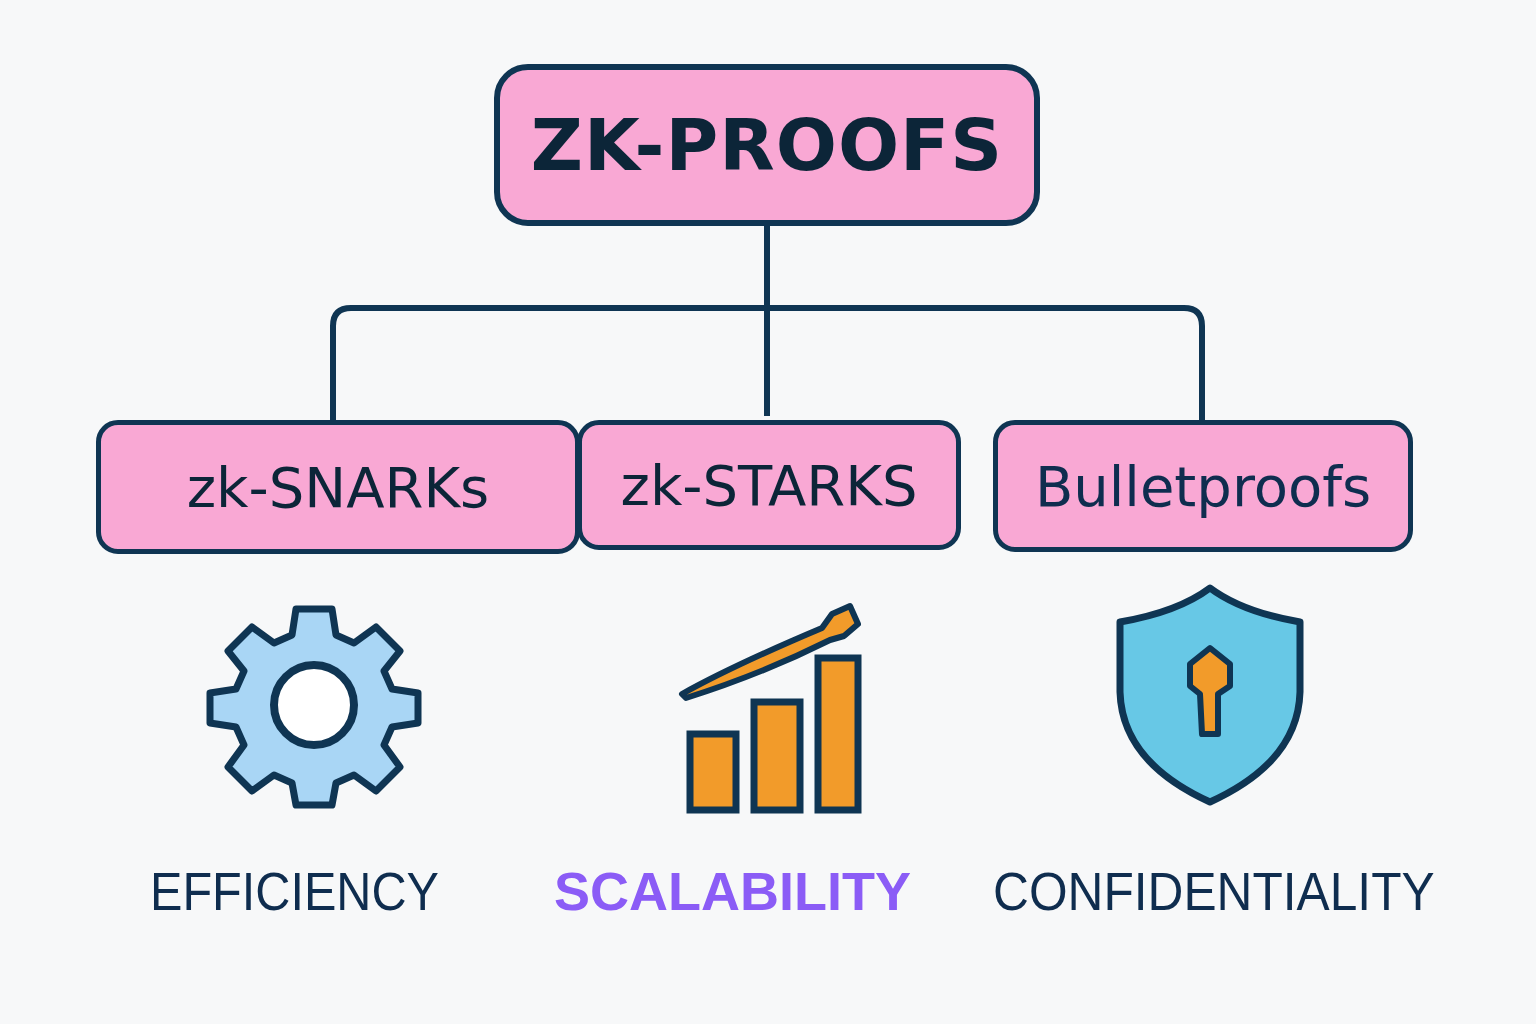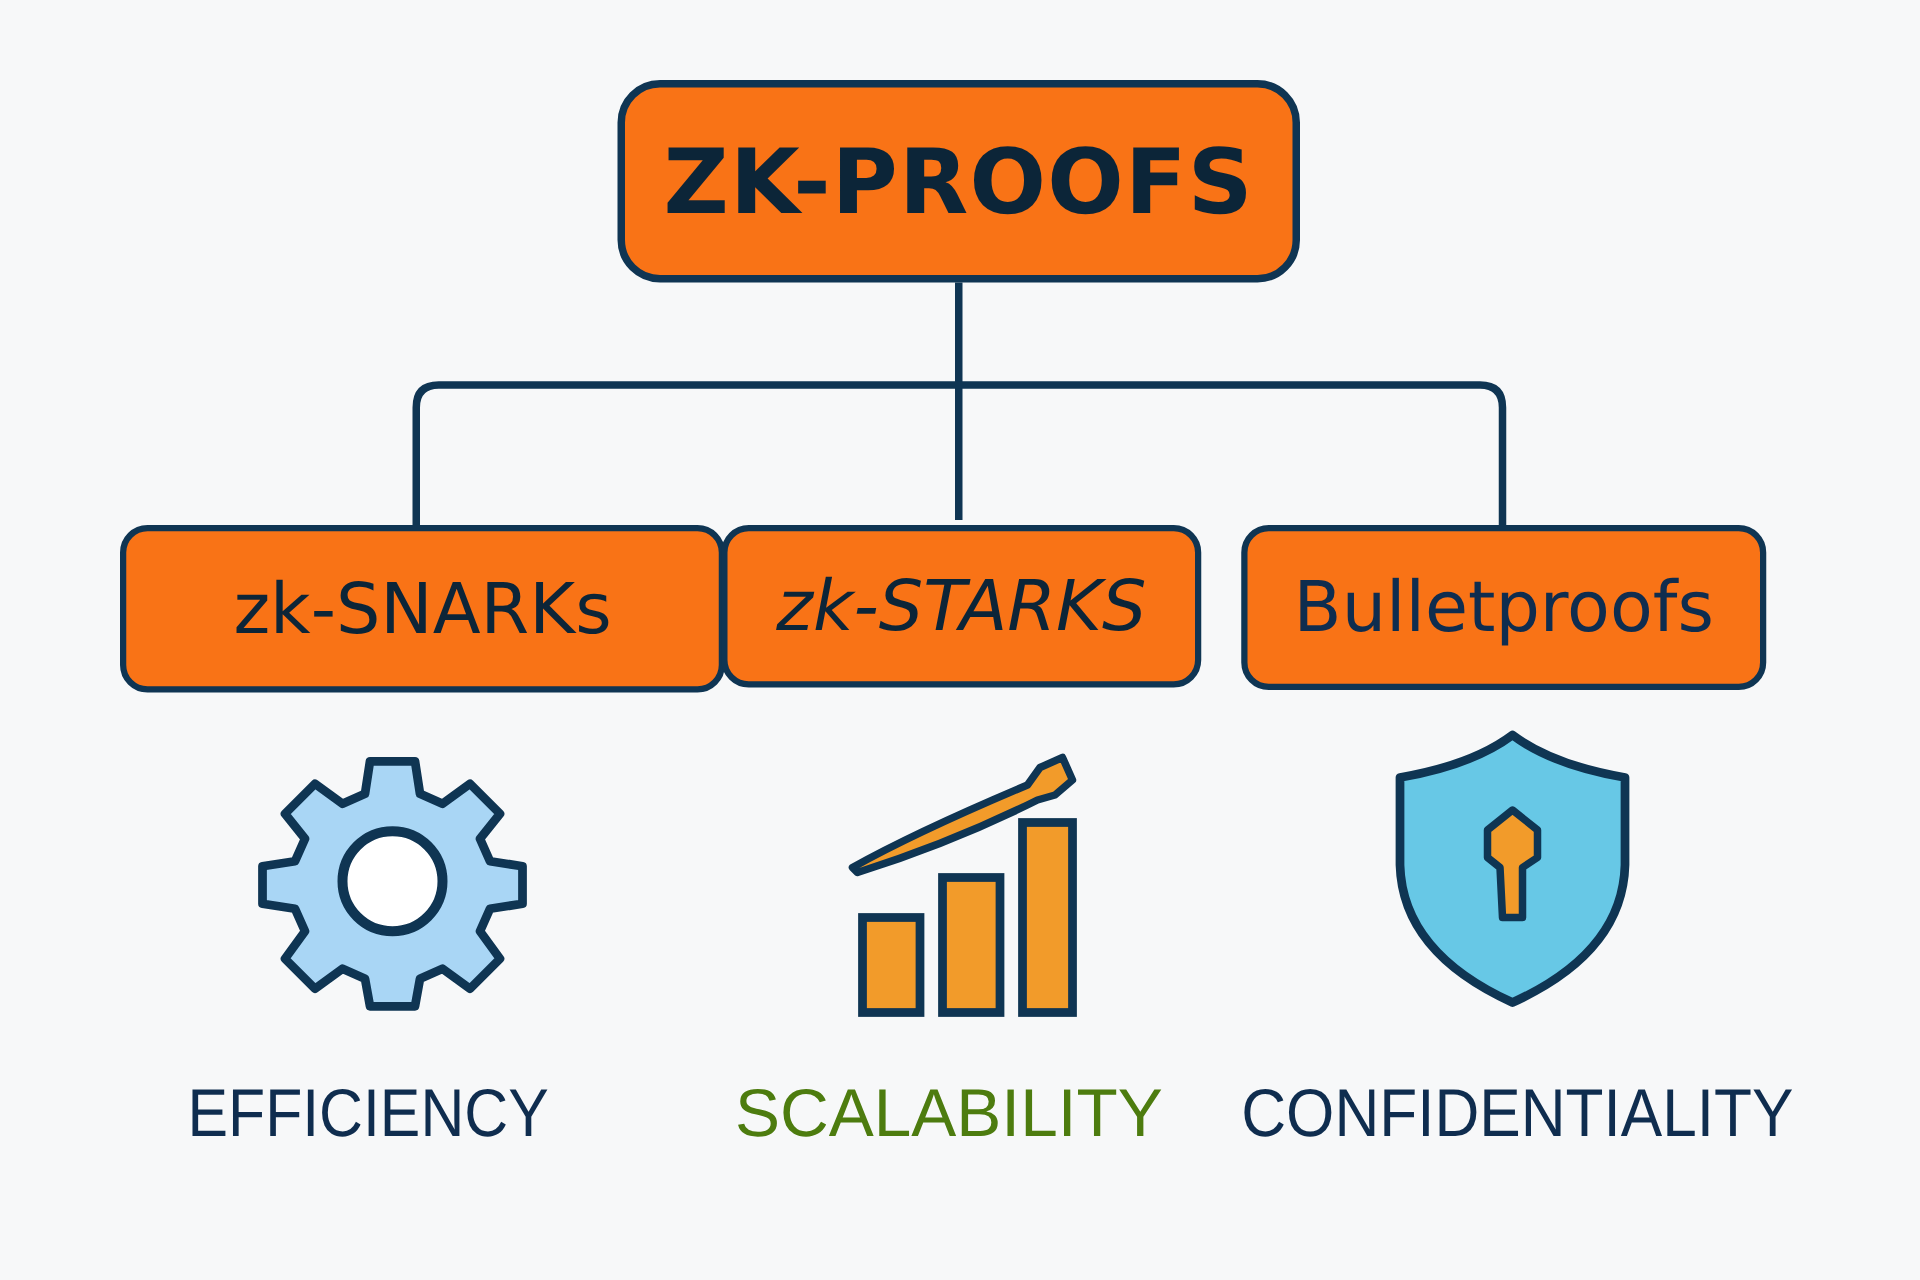--- a/index.html
+++ b/index.html
@@ -1,30 +1,30 @@
 <!DOCTYPE html>
 <html><head>
 <meta charset="utf-8">
 <style>
   html, body { margin:0; padding:0; }
   body { width:1536px; height:1024px; background:#f7f8f9; position:relative; overflow:hidden; font-family:"DejaVu Sans", sans-serif; }
-  .node { position:absolute; box-sizing:border-box; background:#f97316; border:5px solid #0f3553; border-radius:22px; display:flex; align-items:center; justify-content:center; color:#0c2538; }
+  .node { position:absolute; box-sizing:border-box; background:#f9a8d4; border:5px solid #0f3553; border-radius:22px; display:flex; align-items:center; justify-content:center; color:#0c2538; }
   .root { left:494px; top:64px; width:546px; height:162px; border-radius:34px; border-width:6px; }
   .root span { font-size:72px; font-weight:bold; letter-spacing:1px; }
   .child { top:420px; height:134px; }
   .child span { font-size:56px; }
   #n1 { left:96px; width:484px; }
-  #n2 { left:577px; width:384px; top:420px; height:130px;font-style:italic; }
+  #n2 { left:577px; width:384px; top:420px; height:130px; }
   #n3 { left:993px; width:420px; top:420px; height:132px; }
   #n3 span { color:#0f2d4f; }
   svg.conn { position:absolute; left:0; top:0; }
   .icon { position:absolute; }
   .label { position:absolute; top:860px; font-size:54px; color:#0f2d4f; font-family:"Liberation Sans Narrow","Liberation Sans",sans-serif; }
   #l1 { left:150px; font-weight:normal; transform:scaleX(0.9); transform-origin:left; }
-  #l2 { left:588px; font-weight:normal; color:#4d7c0f; }
+  #l2 { left:554px; font-weight:bold; color:#8b5cf6; }
   #l3 { left:993px; transform:scaleX(0.92); transform-origin:left; }
 </style>
 </head>
 <body>
 
 <svg class="conn" width="1536" height="1024">
   <path d="M767 226 V416" stroke="#0f3553" stroke-width="6" fill="none"></path>
   <path d="M333 420 V326 Q333 308 351 308 H1184 Q1202 308 1202 326 V420" stroke="#0f3553" stroke-width="6" fill="none"></path>
 </svg>
 

